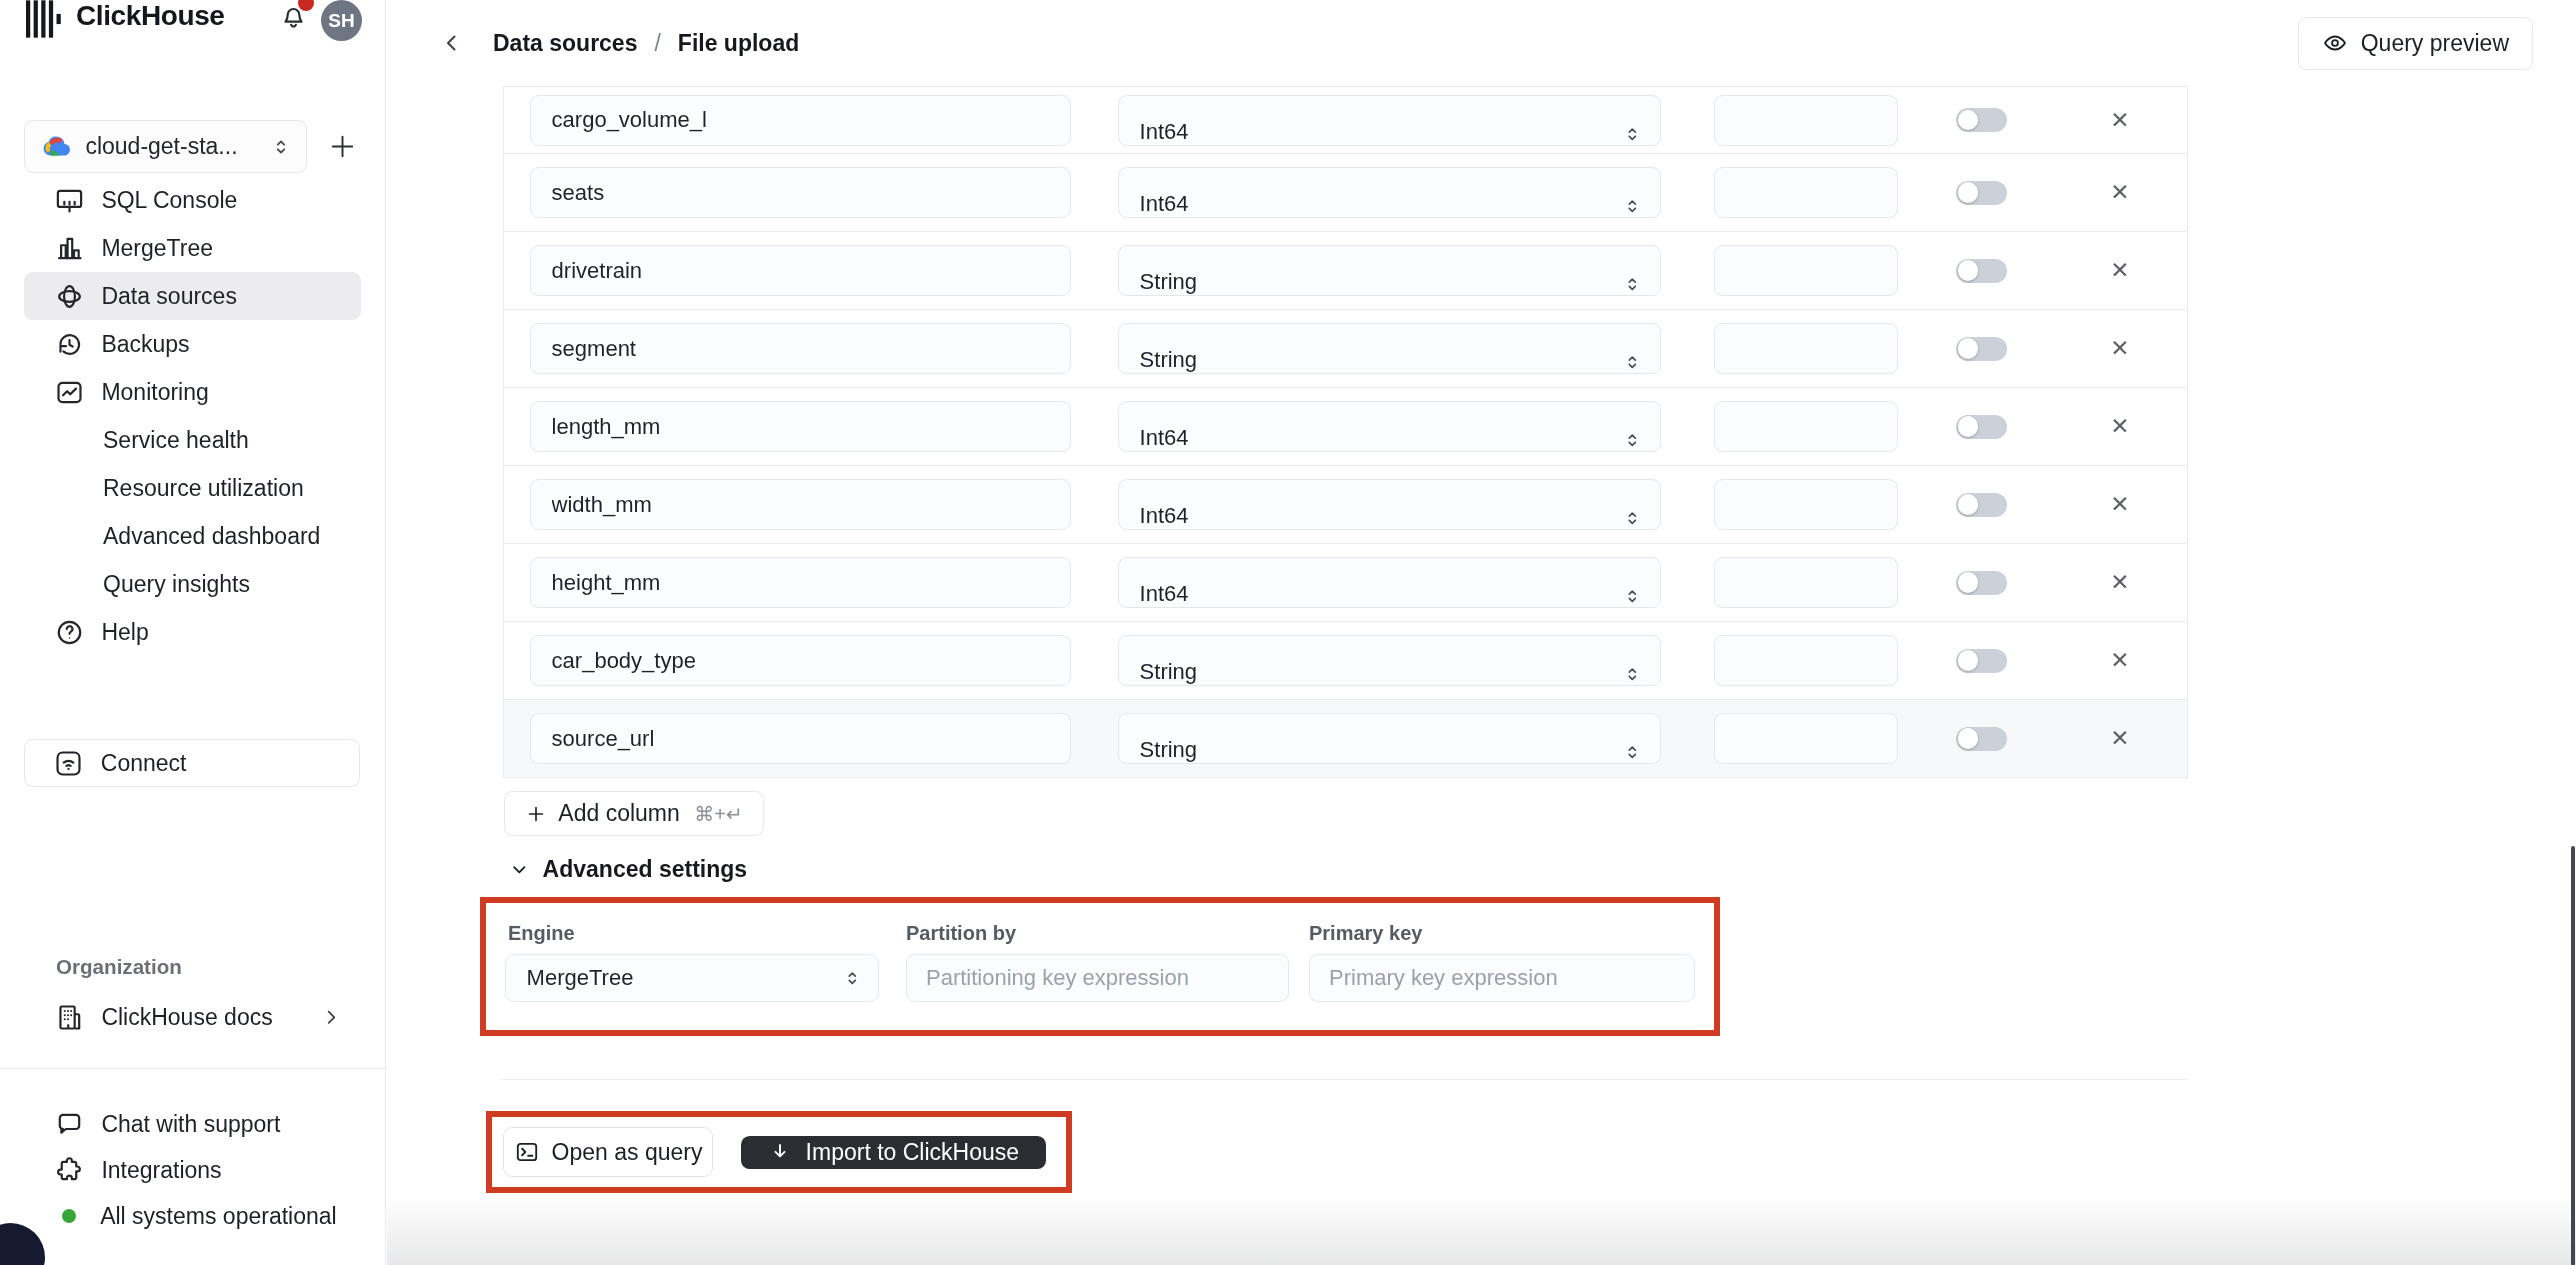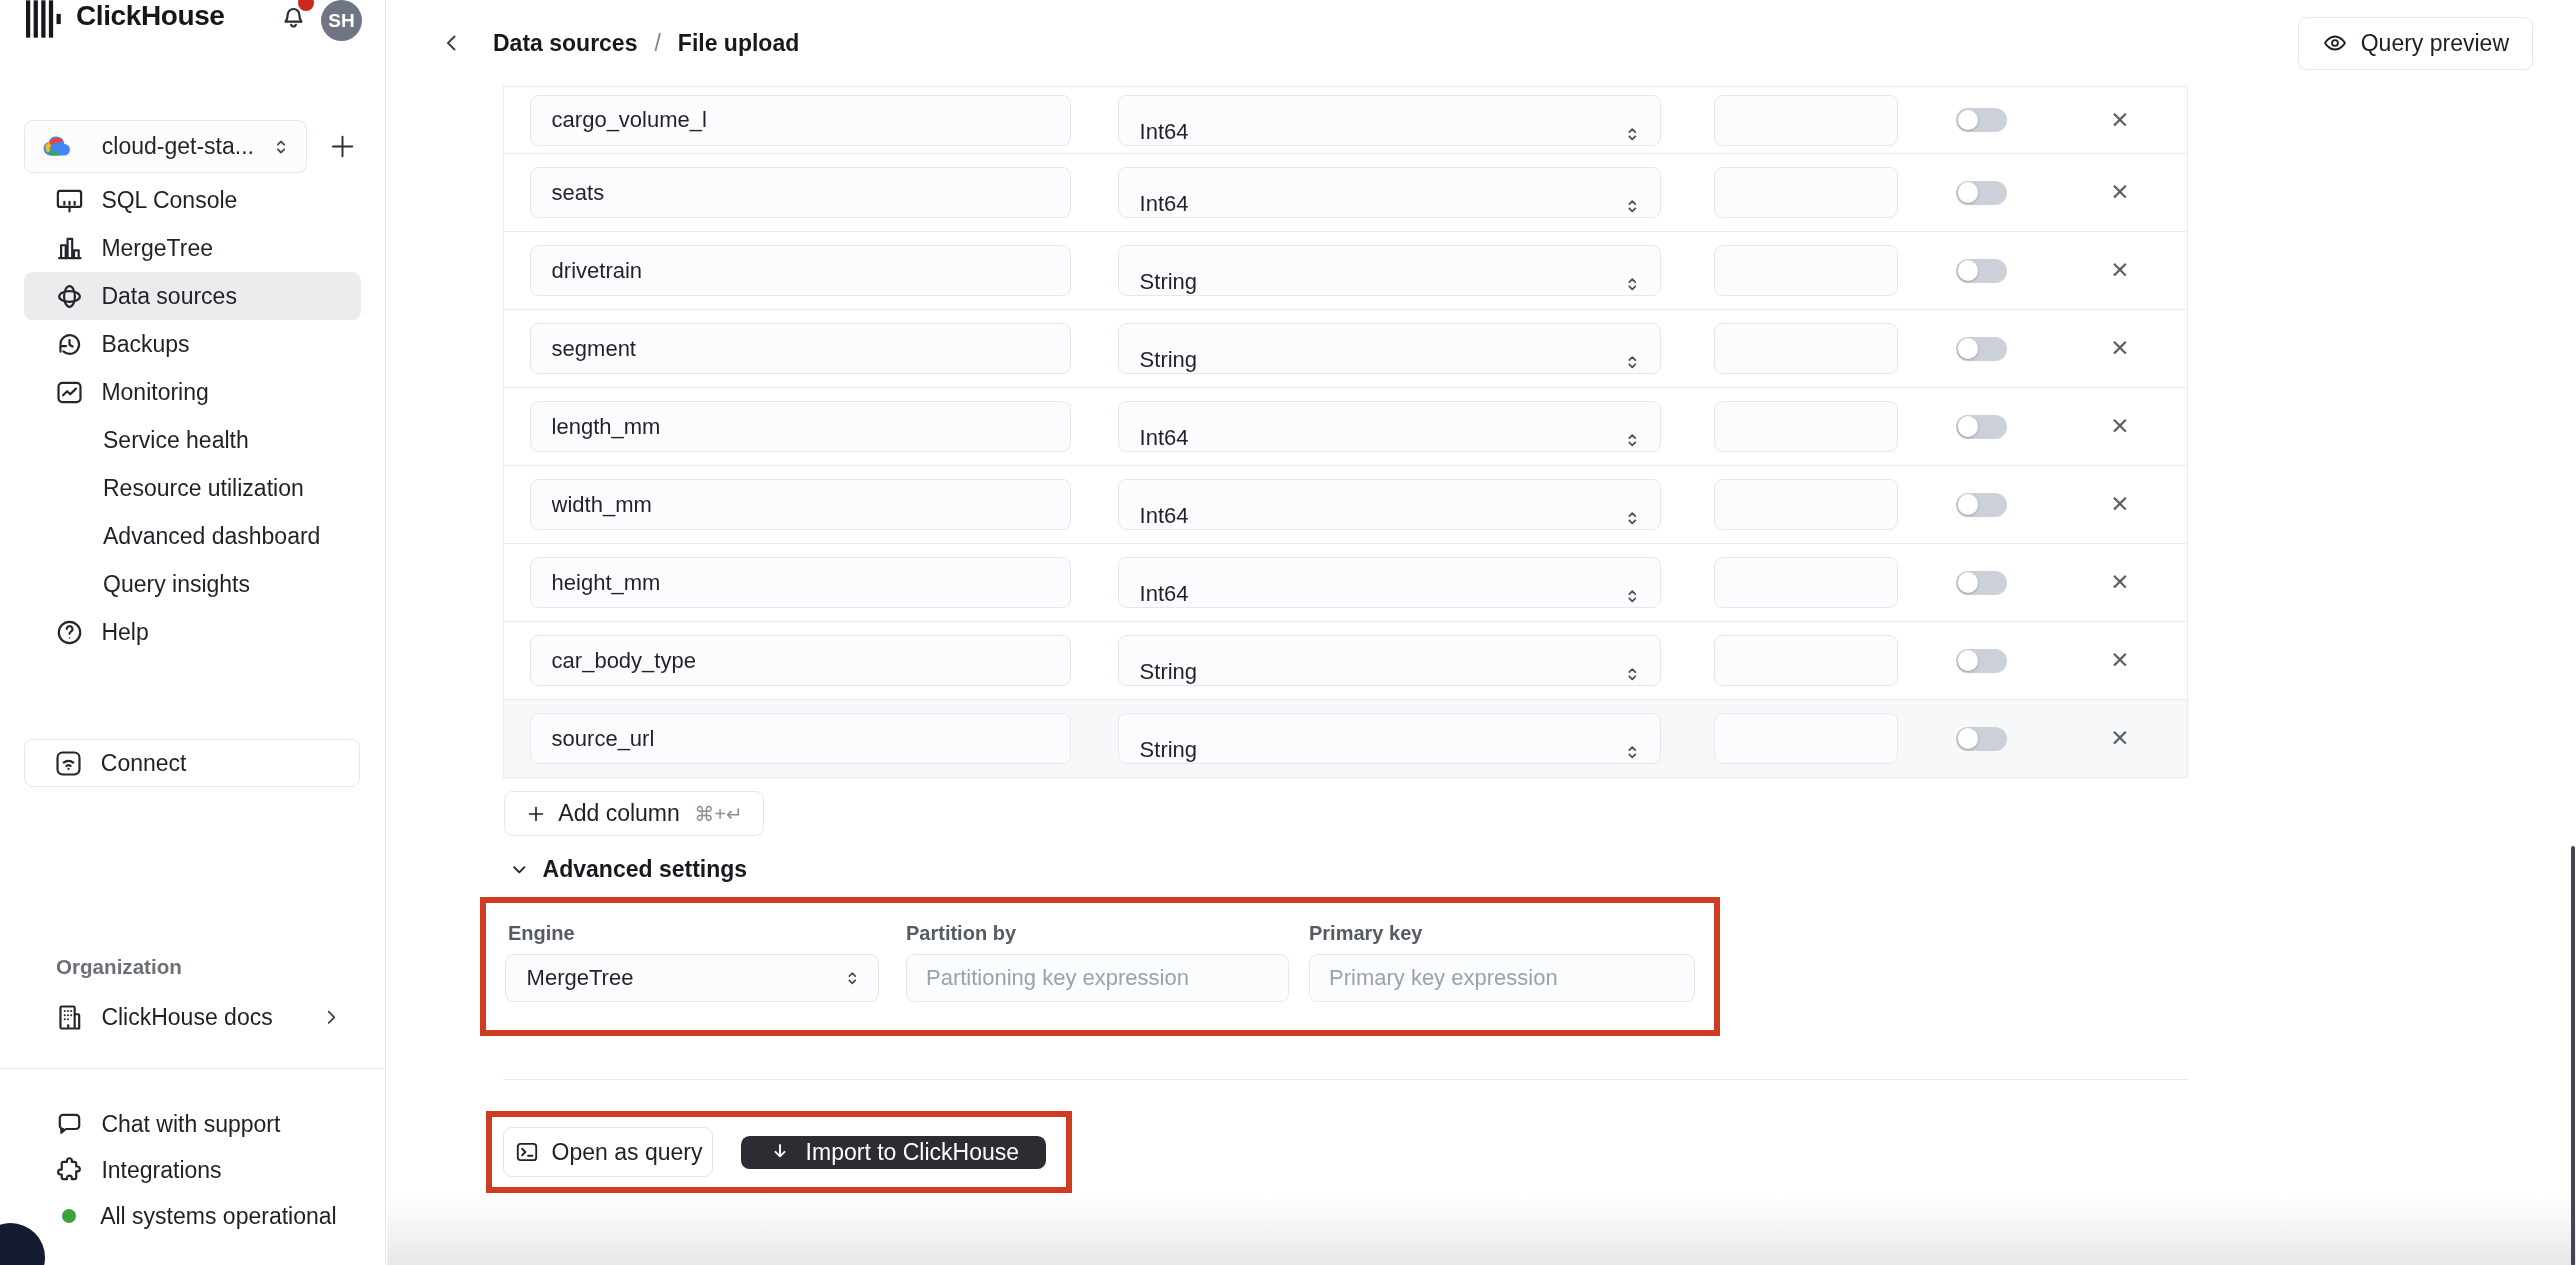--- a/index.html
+++ b/index.html
@@ -10,21 +10,21 @@
   }
   svg{display:block;}
   
   .sidebar{position:absolute;left:0;top:0;width:385px;height:1266px;background:#fff;border-right:0.9px solid #e7e9ec;z-index:3;}
   .side-top{position:absolute;top:0;left:0;right:0;height:89px;display:flex;align-items:flex-start;padding:0 23px 0 26px;box-sizing:border-box;}
   .brand{font-size:28px;font-weight:700;letter-spacing:-0.4px;color:#15171d;margin-left:11px;}
   .bell-wrap{margin-left:auto;position:relative;width:33px;height:34px;}
   .bell-dot{position:absolute;right:-3.4px;top:-5.1px;width:16.3px;height:16.3px;border-radius:50%;background:#c8281e;}
   .avatar{margin-left:10.3px;width:41px;height:41px;border-radius:50%;background:#6f7683;color:#fff;font-size:19px;font-weight:700;display:flex;align-items:center;justify-content:center;}
   .ws-row{position:absolute;top:120px;left:24px;right:24px;display:flex;align-items:center;}
-  .ws-select{width:283px;height:53px;box-sizing:border-box;border:1.3px solid #e4e7ec;border-radius:8.6px;background:#fcfcfd;display:flex;align-items:center;padding:0 13.7px 0 15.4px;text-align:center;}
+  .ws-select{width:283px;height:53px;box-sizing:border-box;border:1.3px solid #e4e7ec;border-radius:8.6px;background:#fcfcfd;display:flex;align-items:center;padding:0 13.7px 0 15.4px;}
   .ws-name{font-size:23px;color:#23262b;margin-left:12px;flex:1;white-space:nowrap;overflow:hidden;}
   .plus-btn{margin-left:auto;width:38px;height:38px;display:flex;align-items:center;justify-content:center;}
   .nav{position:absolute;top:176px;left:24px;right:24px;}
   .nav-item{height:48px;display:flex;align-items:center;border-radius:8.6px;padding-left:29px;gap:15.4px;font-size:23px;color:#1e2126;cursor:pointer;}
   .nav-item.active{background:#ececef;}
   .nav-item.indent{padding-left:79px;}
   .nav-ic{width:33px;height:33px;display:flex;align-items:center;justify-content:center;flex:none;}
   .connect-btn{position:absolute;top:739px;left:24px;width:336px;height:48px;box-sizing:border-box;border:1.3px solid #e4e7ec;border-radius:8.6px;display:flex;align-items:center;padding-left:27.4px;gap:15.4px;font-size:23px;background:#fff;}
   .org-label{position:absolute;top:955px;left:48px;font-size:20.6px;font-weight:600;color:#6b7077;margin-left:8px;}
   .docs-item{position:absolute;top:993px;left:24px;right:24px;height:48px;display:flex;align-items:center;padding-left:29px;gap:15.4px;font-size:23px;}

